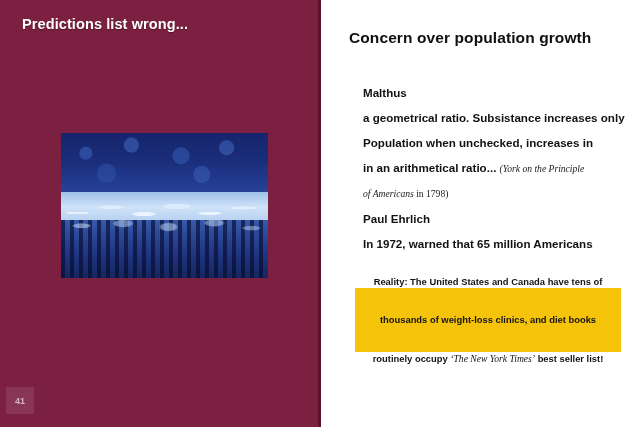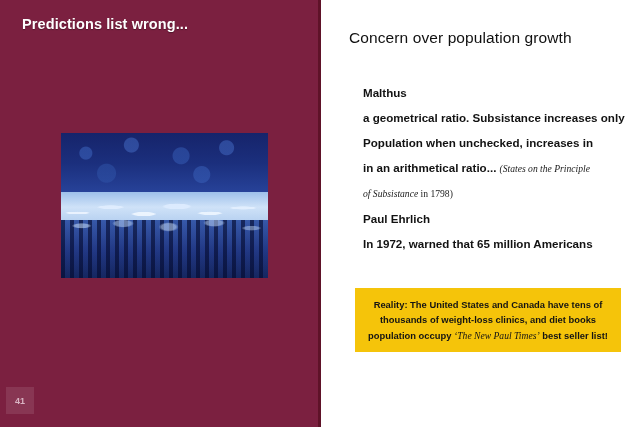--- a/index.html
+++ b/index.html
@@ -74,21 +74,21 @@
     color:#d8b3c2;font-size:9px;font-weight:bold;
     display:flex;align-items:center;justify-content:center;
   }
 
   
   .right-panel{
     position:absolute;left:321px;top:0;width:319px;height:427px;background:#ffffff;
   }
   .heading{
     position:absolute;left:28px;top:29px;
-    font-size:15.5px;color:#101010;font-weight:normal;letter-spacing:.1px;
+    font-size:15.5px;color:#101010;font-weight:bold;letter-spacing:.1px;
   }
   .body-block{
     position:absolute;left:42px;top:80px;width:282px;
   }
   .b-line{
     font-size:11.6px;font-weight:bold;color:#121212;line-height:25px;white-space:nowrap;
   }
   .cite{
     font-family:"Liberation Serif",serif;
     font-style:italic;font-weight:normal;font-size:9.6px;color:#1a1a1a;
@@ -97,21 +97,21 @@
     font-family:"Liberation Serif",serif;
     font-size:9.6px;color:#1a1a1a;line-height:25px;
   }
   .cite-line i{font-style:italic;}
   .cite-line span.roman{font-style:normal;}
 
   
   .callout{
     position:absolute;left:34px;top:288px;width:266px;height:64px;
     background:#f5c40a;
-    display:flex;flex-direction:column;align-items:center;justify-content:center;
+    display:flex;flex-direction:column;align-items:center;justify-content:center;gap:23px;
   }
   .callout .c-line{
     font-size:9.4px;font-weight:bold;color:#141414;line-height:15.5px;white-space:nowrap;
   }
   .callout .nyt{
     font-family:"Liberation Serif",serif;font-style:italic;font-weight:normal;font-size:9.6px;
   }
 </style>
 </head>
 <body>
@@ -135,36 +135,36 @@
 
     <div class="heading">Concern over population growth</div>
 
     <div class="body-block">
       <div class="b-line">Malthus</div>
       <div class="b-line">a geometrical ratio. Subsistance increases only</div>
       <div class="b-line">Population when unchecked, increases in</div>
 
       <div class="b-line">
         <span>in an arithmetical ratio...</span>
-        <span class="cite">(States on the Principle</span>
+        <span class="cite">(York on the Principle</span>
       </div>
 
       <div class="cite-line">
-        <i>of Subsistance</i>
+        <i>of Americans</i>
         <span class="roman">in 1798)</span>
       </div>
 
       <div class="b-line">Paul Ehrlich</div>
       <div class="b-line">In 1972, warned that 65 million Americans</div>
     </div>
 
     <div class="callout">
       <div class="c-line">Reality: The United States and Canada have tens of</div>
       <div class="c-line">thousands of weight-loss clinics, and diet books</div>
       <div class="c-line">
-        <span>population occupy</span>
-        <span class="nyt">‘The New Paul Times’</span>
+        <span>routinely occupy</span>
+        <span class="nyt">‘The New York Times’</span>
         <span>best seller list!</span>
       </div>
     </div>
 
   </div>
 </div>
 
 </body></html>

